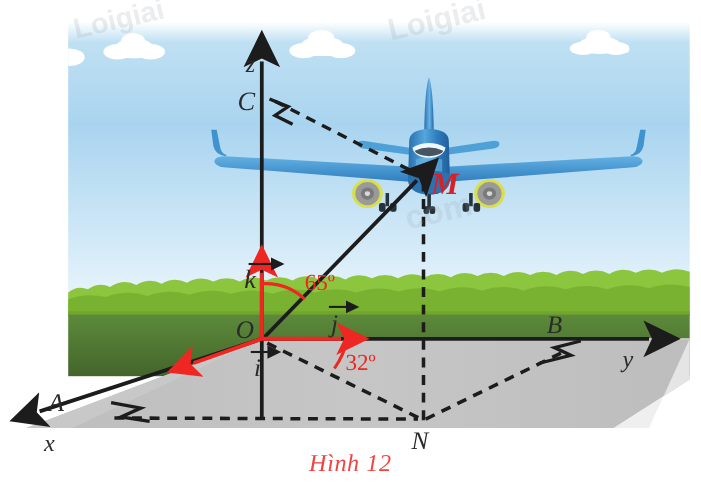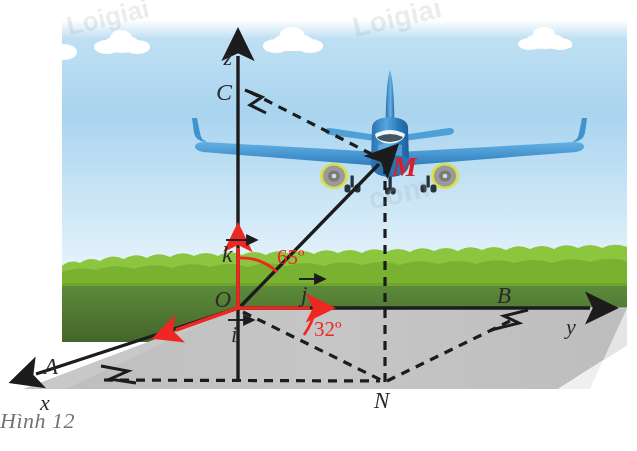--- a/index.html
+++ b/index.html
@@ -1,22 +1,22 @@
 <!DOCTYPE html>
 <html><head>
 <meta charset="utf-8">
 <style>
   html,body{margin:0;padding:0;background:#ffffff;}
   body{width:637px;height:451px;position:relative;overflow:hidden;
        font-family:"Liberation Serif",serif;}
   #stage{position:absolute;inset:0;width:637px;height:451px;background:#fff;}
   #stage svg{position:absolute;left:0;top:0;}
-  .cap{position:absolute;left:0;top:408px;width:637px;
+  .cap{position:absolute;left:0;top:408px;width:637px;text-align:center;
        font-family:"Liberation Serif",serif;font-style:italic;font-size:22px;
-       color:#737373;letter-spacing:.5px;}
+       color:#ef4444;letter-spacing:.5px;}
   .wm{position:absolute;font-family:"Liberation Sans",sans-serif;font-weight:bold;
       color:rgba(150,160,170,.20);pointer-events:none;user-select:none;}
   #wm1{left:66px;top:2px;font-size:26px;transform:rotate(-13deg);}
   #wm2{left:352px;top:2px;font-size:28px;transform:rotate(-13deg);}
   #wm3{left:368px;top:176px;font-size:30px;transform:rotate(-13deg);
        color:rgba(150,160,170,.18);}
 </style>
 </head>
 <body>
 

